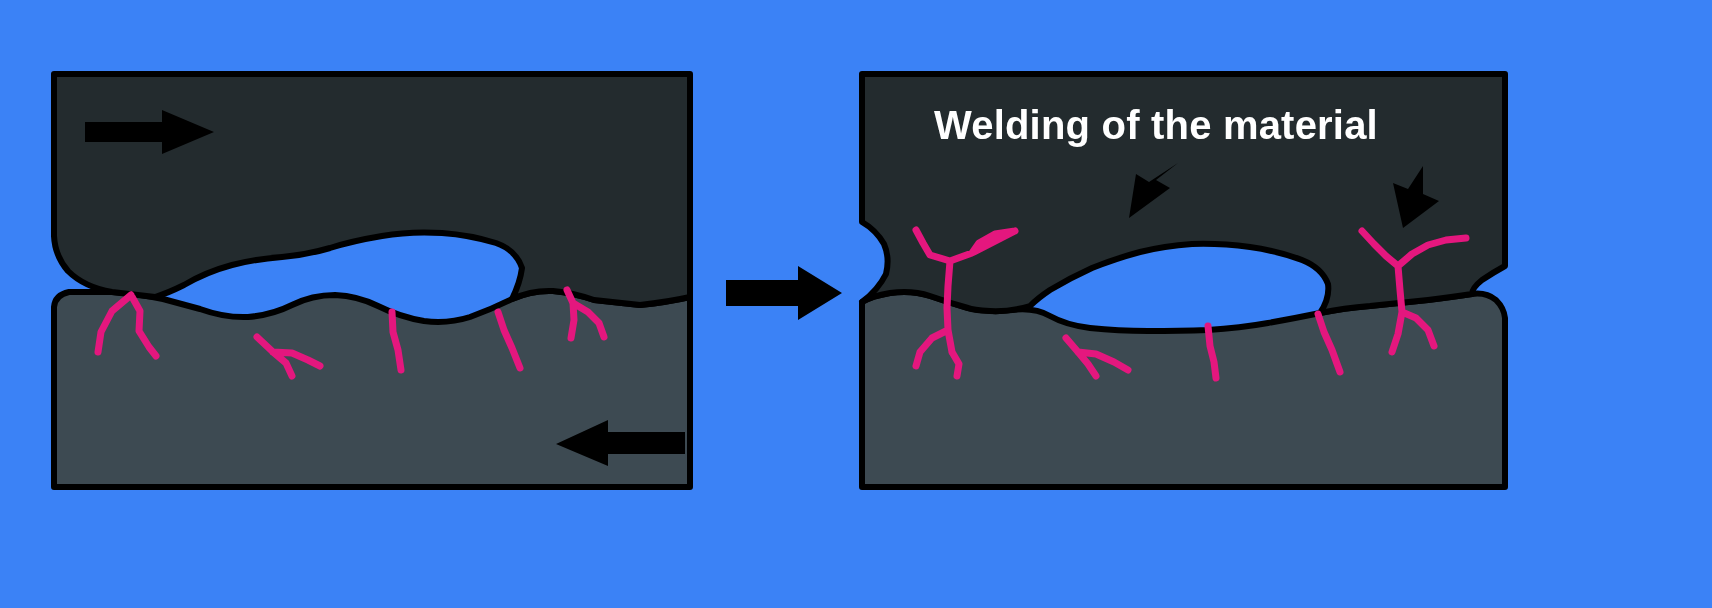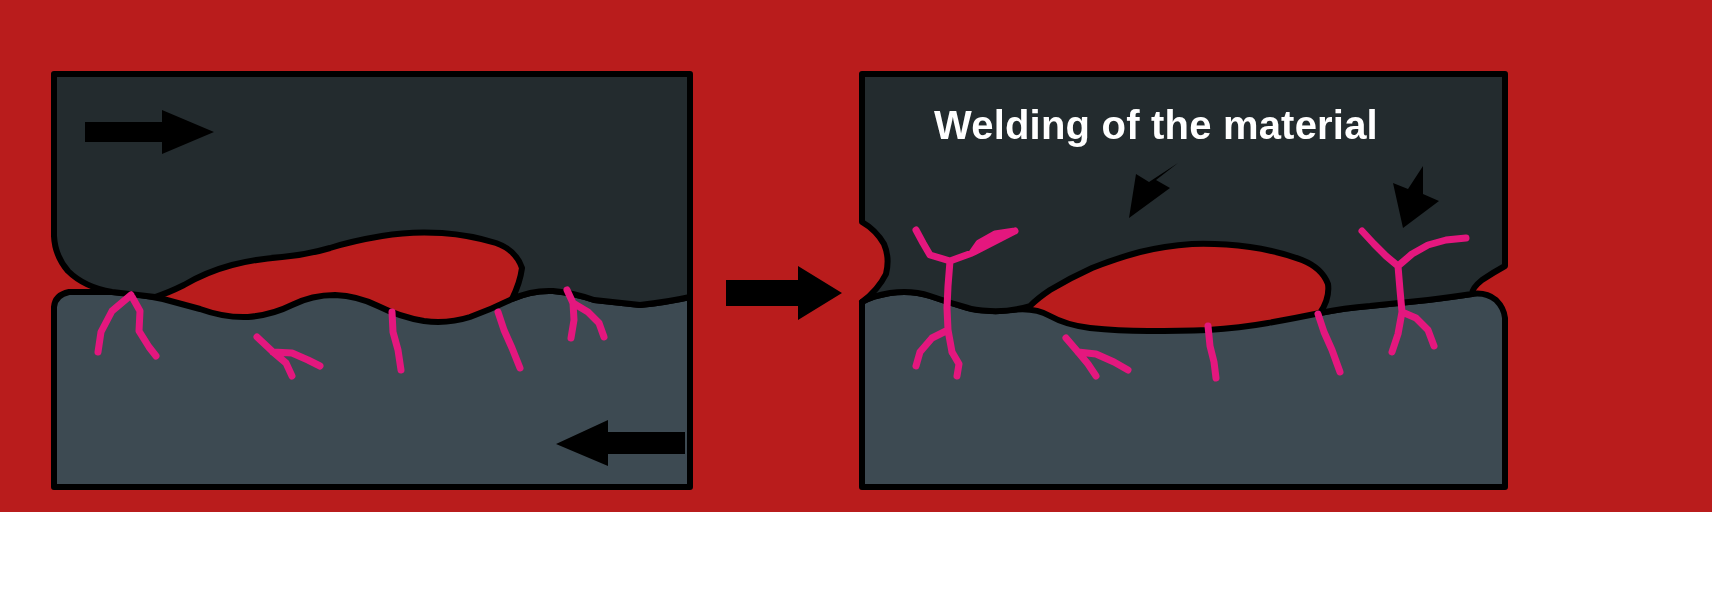--- a/index.html
+++ b/index.html
@@ -1,17 +1,17 @@
 <!DOCTYPE html>
 <html><head>
 <meta charset="utf-8">
 <style>
   html,body{margin:0;padding:0;background:#ffffff;}
   body{width:1712px;height:608px;overflow:hidden;font-family:"Liberation Sans",sans-serif;}
-  #stage{position:relative;width:1712px;height:512px;background:#b91c1c;}
+  #stage{position:relative;width:1712px;height:608px;background:#3b82f6;}
   svg{display:block;}
   .label-text{
     font-family:"Liberation Sans",sans-serif;
     font-weight:bold;
     font-size:40px;
     fill:#ffffff;
     letter-spacing:0.2px;
   }
 </style>
 </head>

